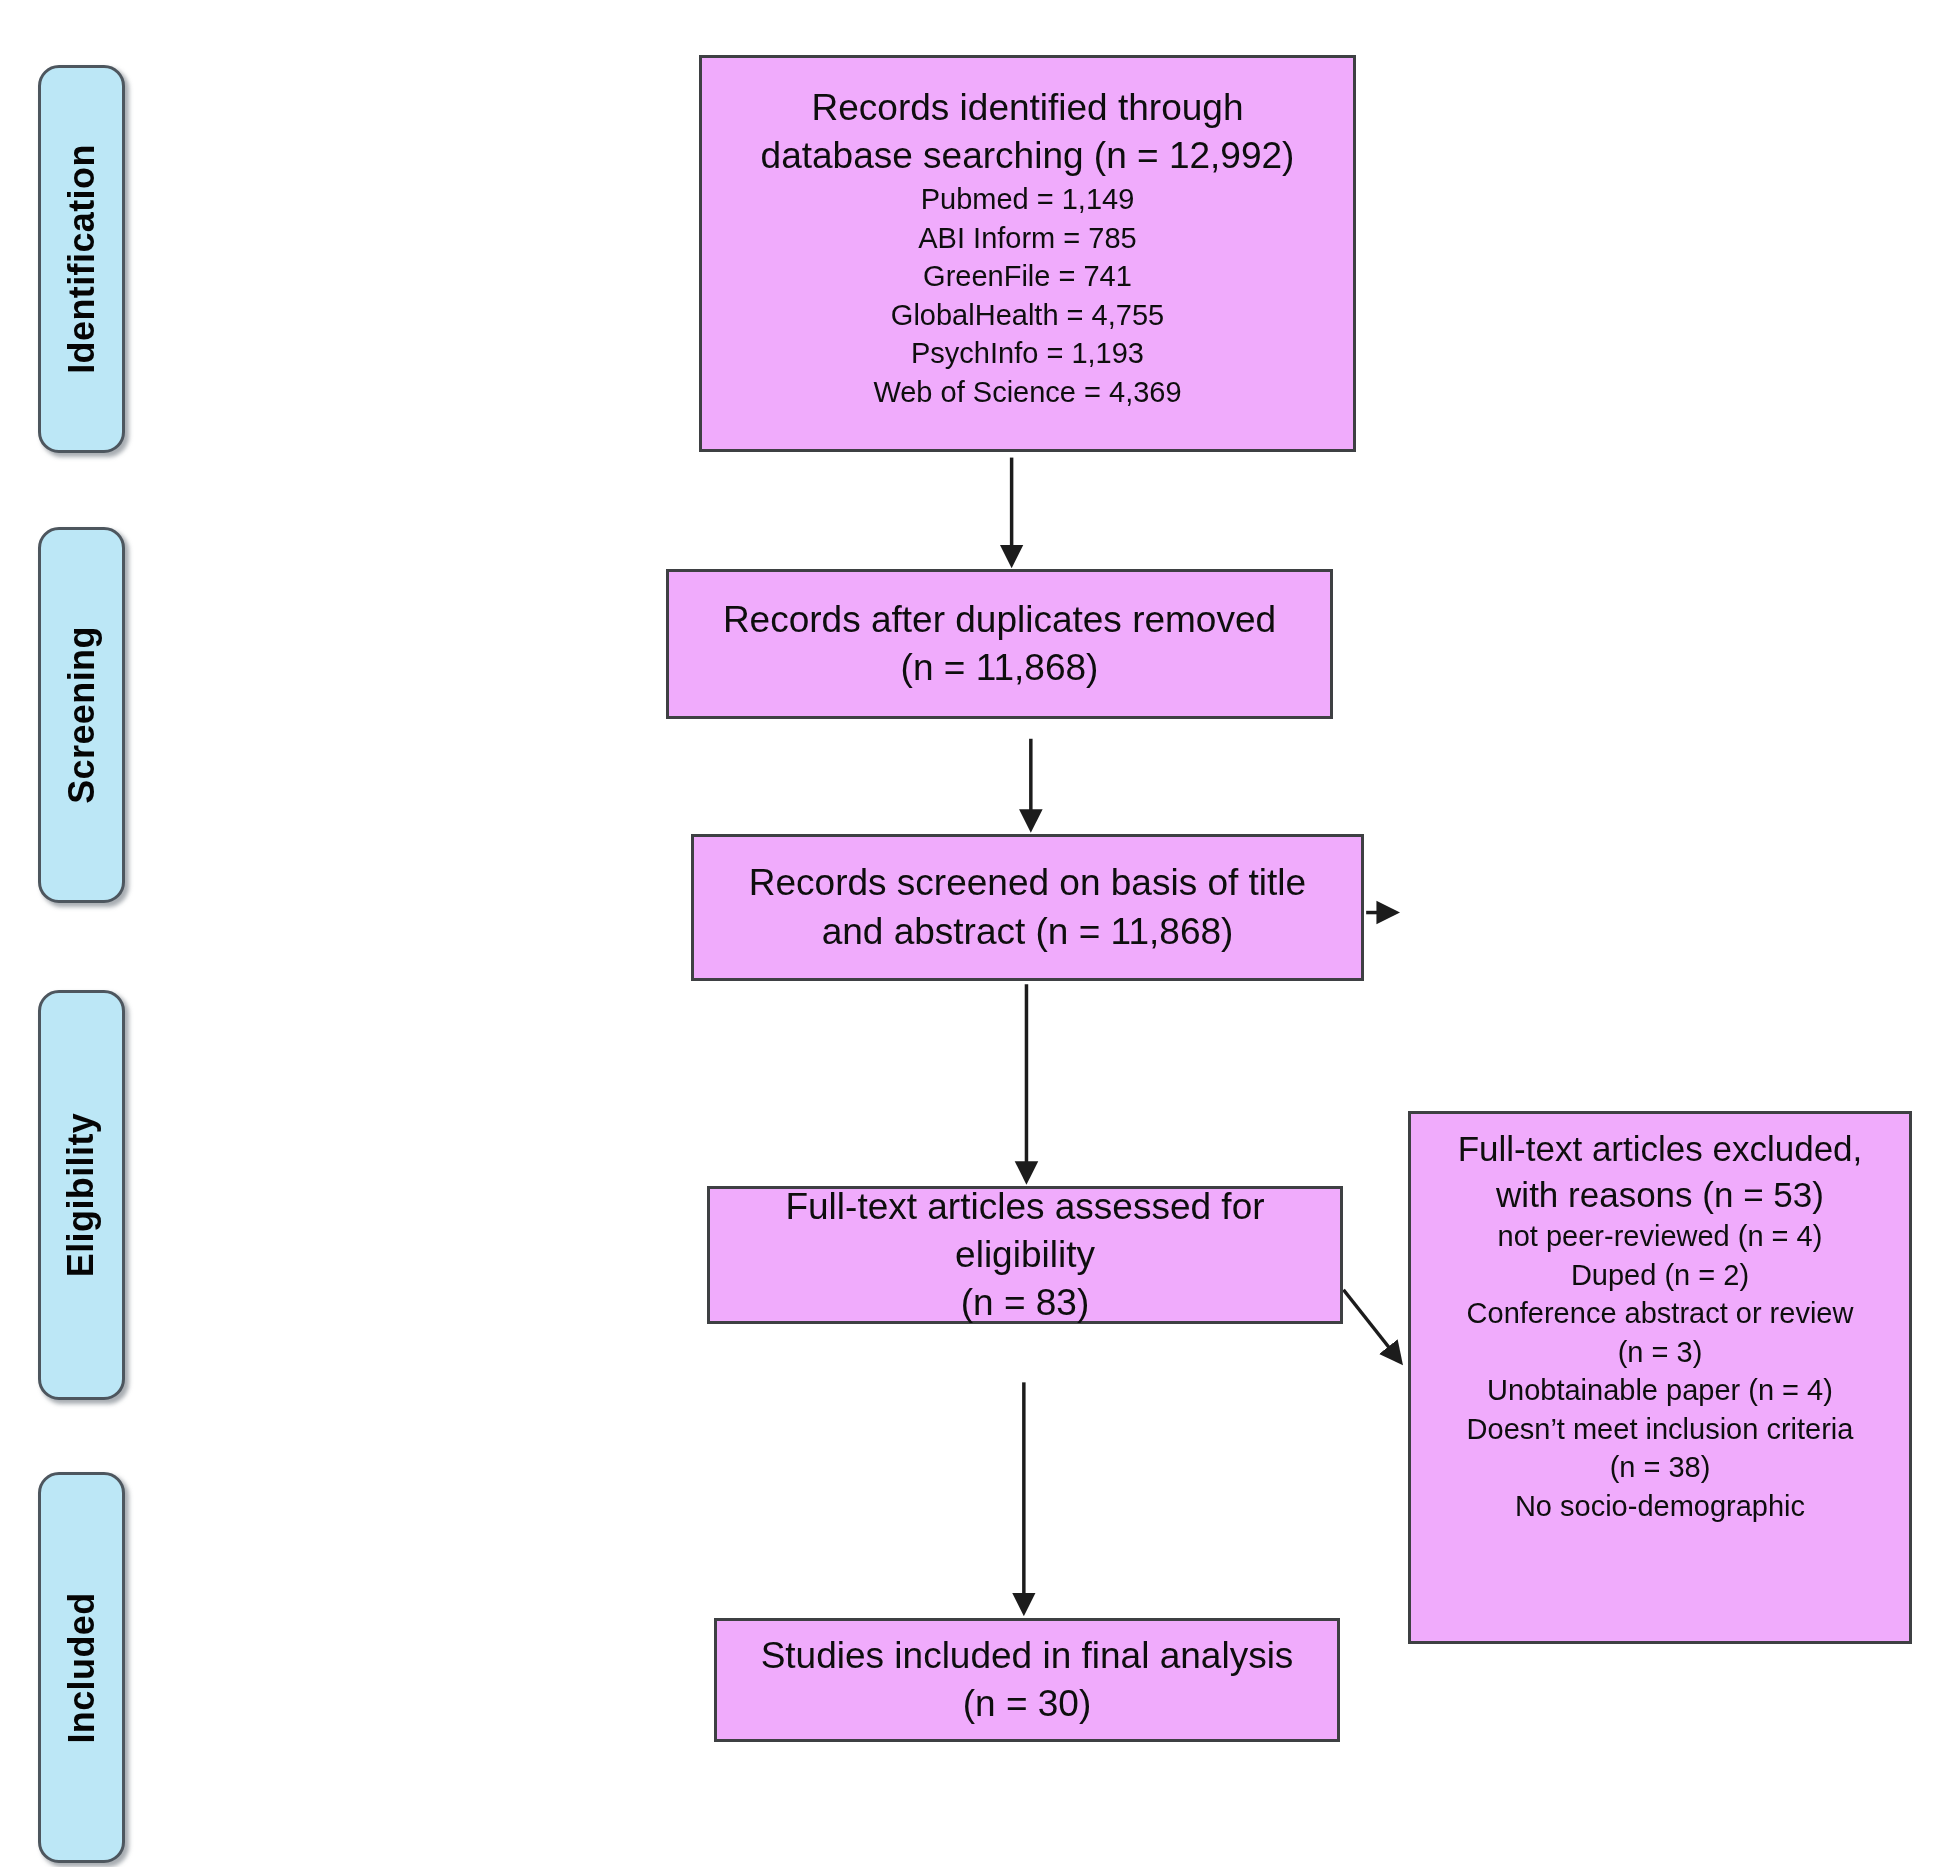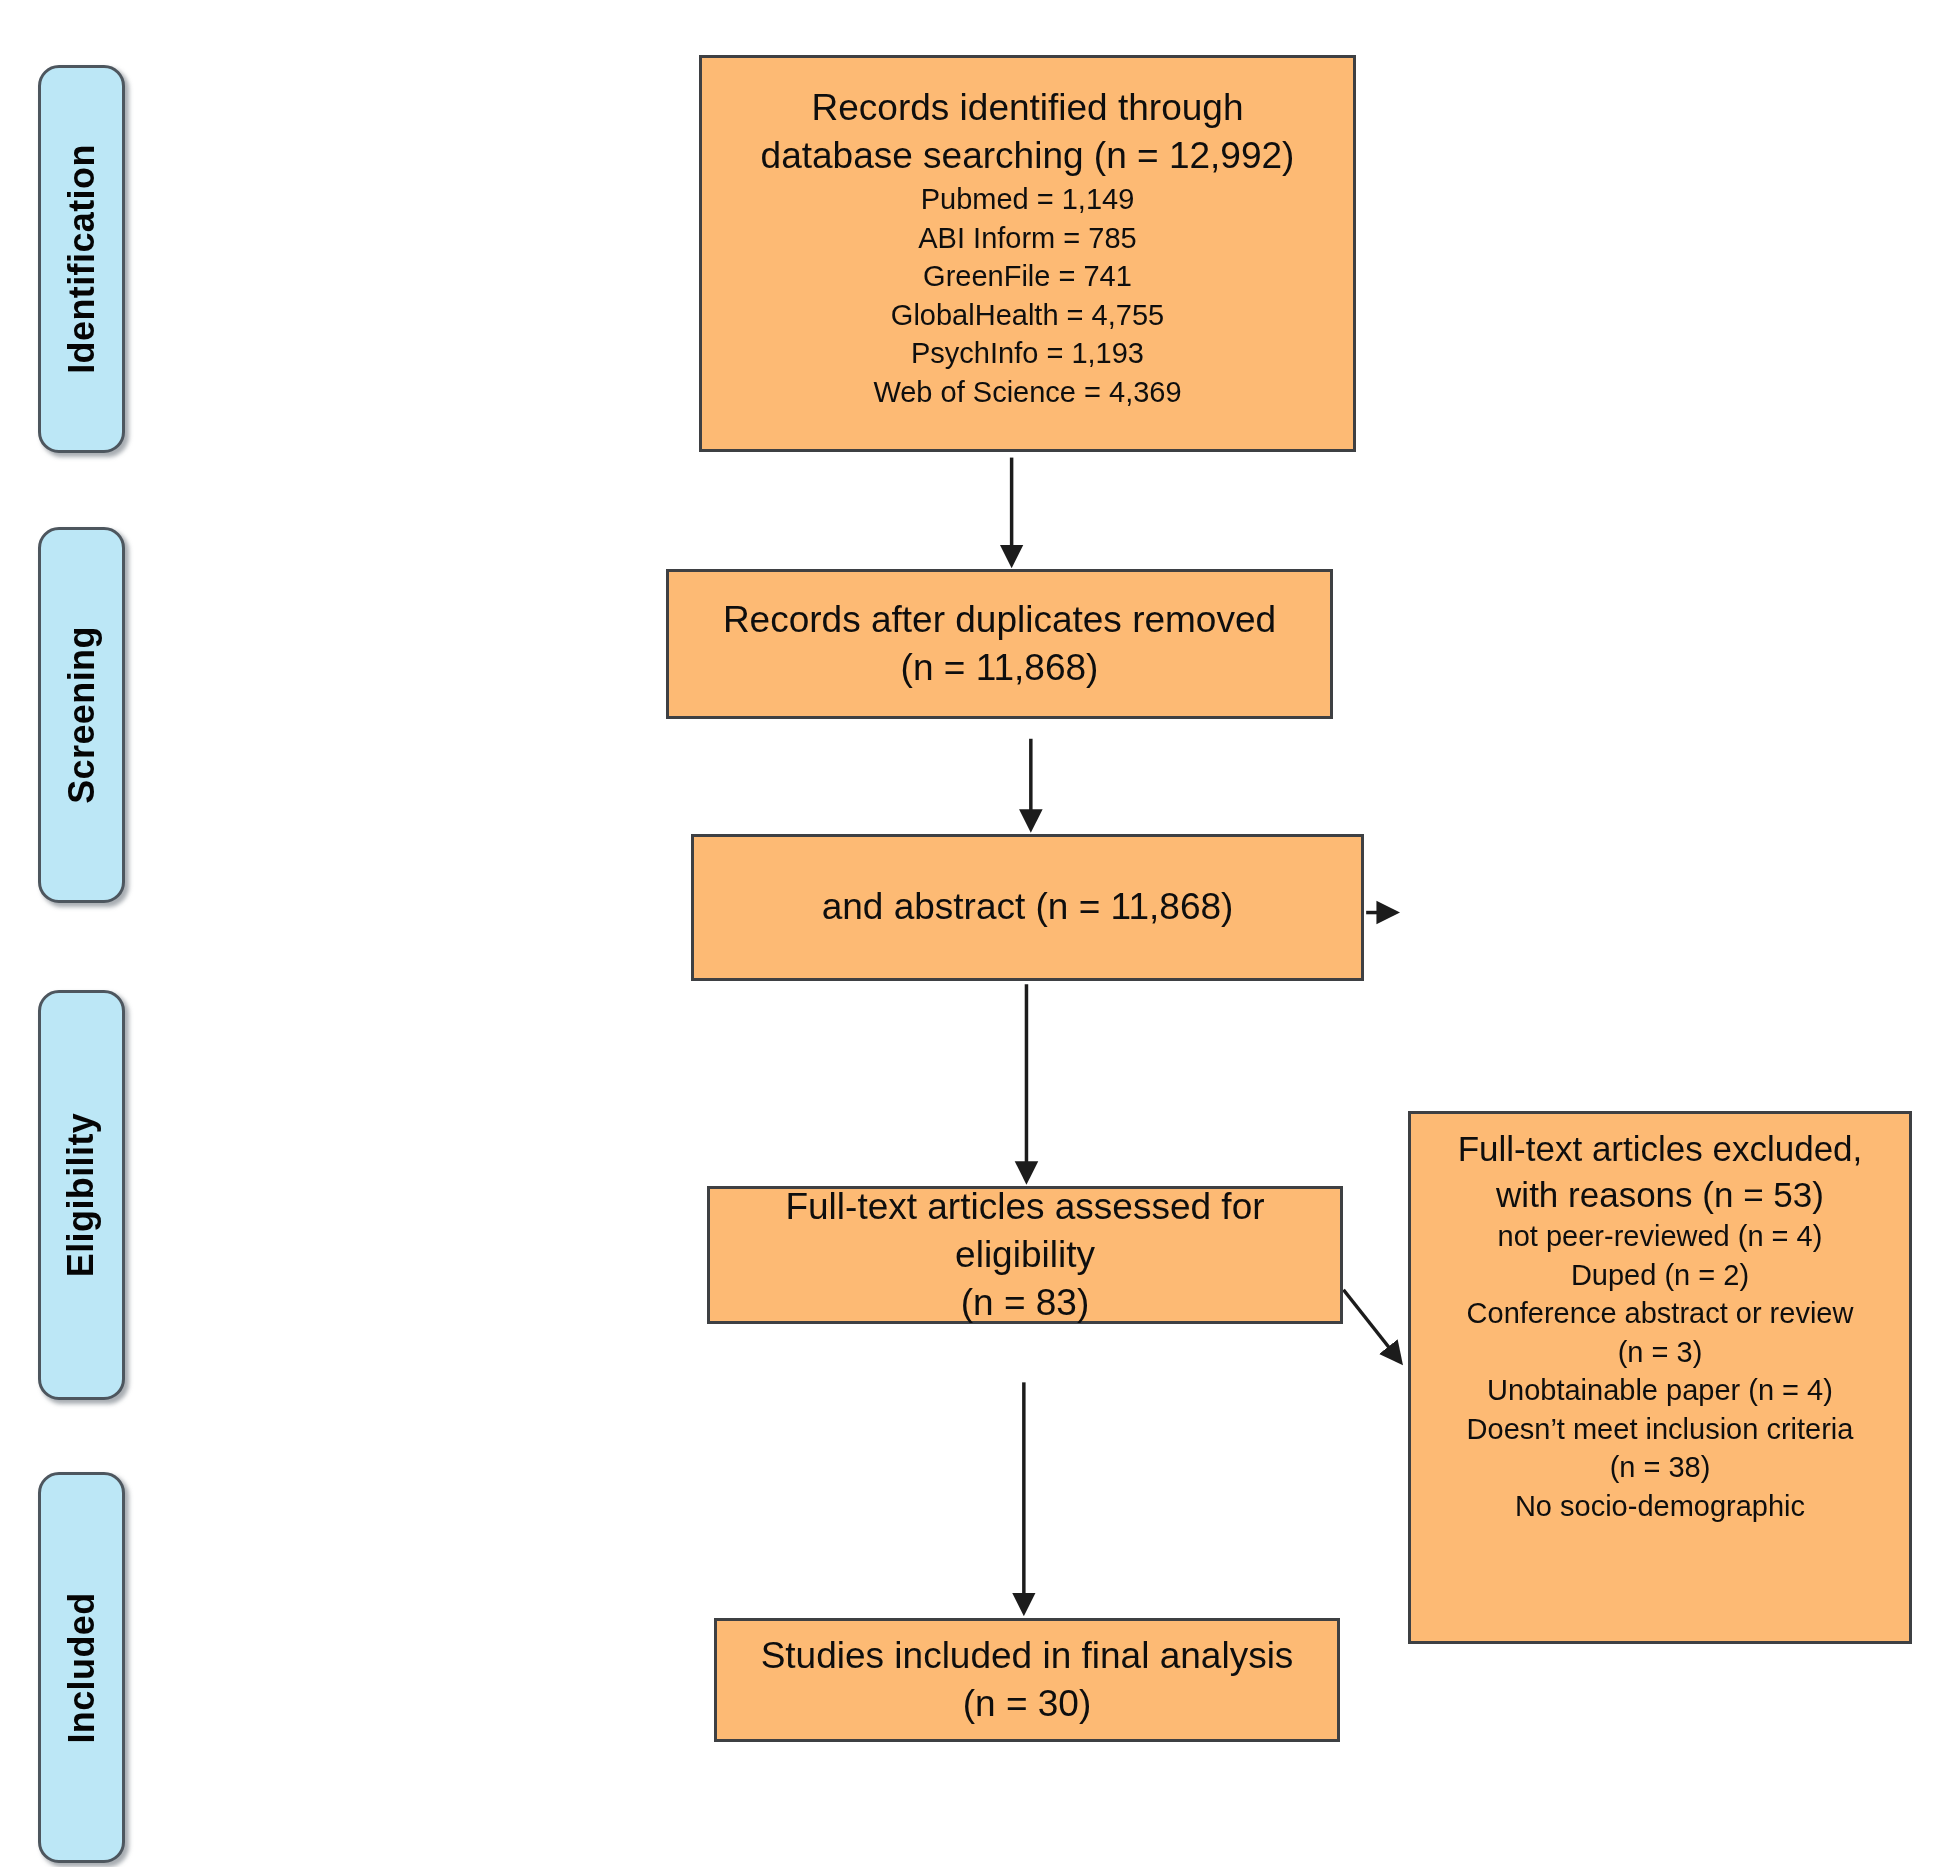--- a/index.html
+++ b/index.html
@@ -20,21 +20,21 @@
     transform:rotate(-90deg); white-space:nowrap;
     font-size:36px; font-weight:700; color:#050505; letter-spacing:0.4px;
   }
   #stage-identification { top:65px;   height:388px; }
   #stage-screening      { top:527px;  height:376px; }
   #stage-eligibility    { top:990px; height:410px; }
   #stage-included       { top:1472px; height:391px; }
 
   
   .fbox {
-    position:absolute; background:#fdba74; border:3.5px solid #3e4043;
+    position:absolute; background:#f0abfc; border:3.5px solid #3e4043;
     display:flex; flex-direction:column; align-items:center; justify-content:center;
     text-align:center;
   }
   .main { font-size:37px; line-height:1.3;  white-space:nowrap; }
   .sub  { font-size:29px; line-height:1.33; white-space:nowrap; }
   .main-sm { font-size:35px; line-height:1.3; white-space:nowrap; }
 
   #box-identified        { left:699px;  top:55px;   width:657px; height:397px; justify-content:flex-start; padding-top:26px; }
   #box-duplicates        { left:666px;  top:569px;  width:667px; height:150px; }
   #box-screened          { left:691px;  top:834px;  width:673px; height:147px; }
@@ -88,20 +88,21 @@
     <div class="sub">PsychInfo = 1,193</div>
     <div class="sub">Web of Science = 4,369</div>
   </div>
 
   <div class="fbox" id="box-duplicates">
     <div class="main">Records after duplicates removed</div>
     <div class="main">(n = 11,868)</div>
   </div>
 
   <div class="fbox" id="box-screened">
+    <div class="main">Records screened on basis of title</div>
     <div class="main">and abstract (n = 11,868)</div>
   </div>
 
 
   <div class="fbox" id="box-fulltext">
     <div class="main">Full-text articles assessed for</div>
     <div class="main">eligibility</div>
     <div class="main">(n = 83)</div>
   </div>
 

